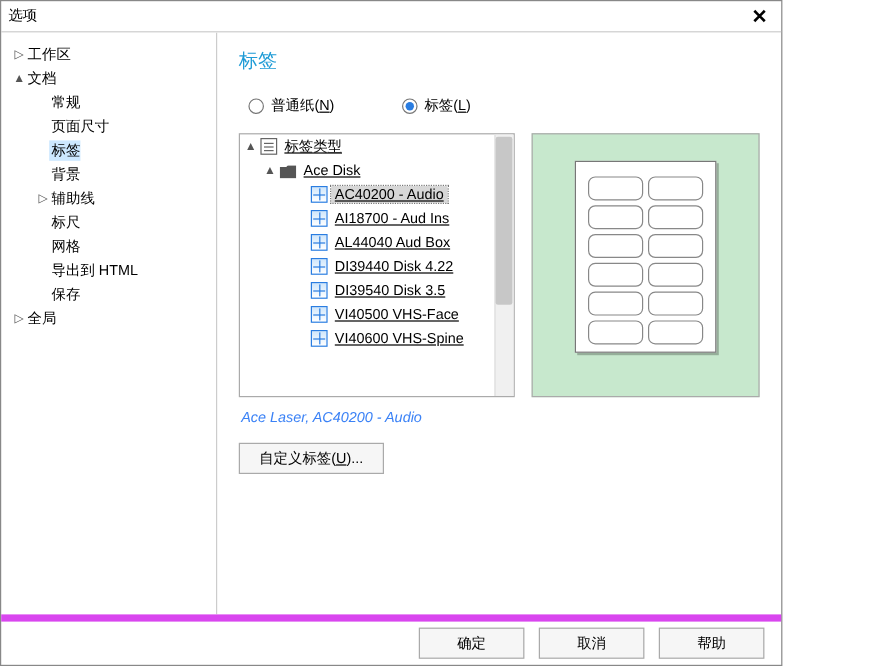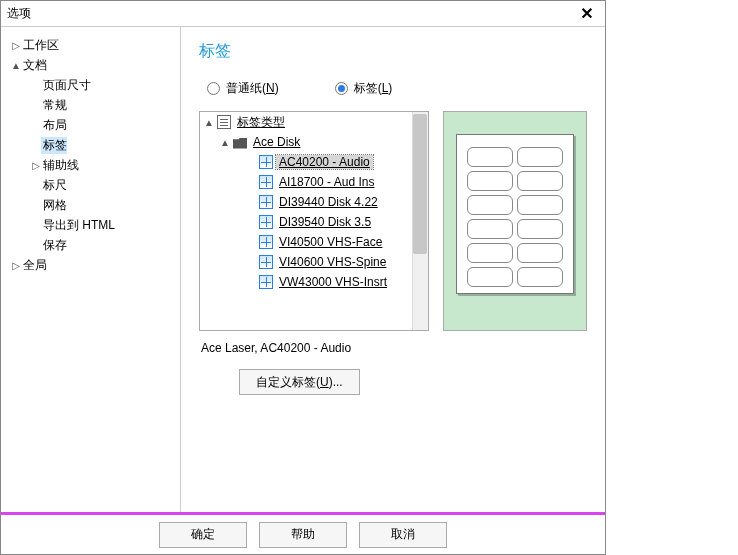--- a/index.html
+++ b/index.html
@@ -1,17 +1,17 @@
 <!DOCTYPE html>
 <html><head>
 <meta charset="utf-8">
 <style>
   * { box-sizing: border-box; margin: 0; padding: 0; font-family: "Microsoft YaHei", "Segoe UI", Tahoma, sans-serif; font-size: 12px; }
   html, body { width: 738px; height: 555px; overflow: hidden; background: #fff; }
-  .dialog { width: 606px; height: 555px; border: 1px solid #888; display: flex; flex-direction: column; background: #fff; }
+  .dialog { width: 652px; height: 555px; border: 1px solid #888; display: flex; flex-direction: column; background: #fff; }
   .titlebar { height: 26px; display: flex; align-items: center; padding: 0 6px; border-bottom: 1px solid #ccc; }
   .titlebar .title { flex: 1; font-size: 12px; }
   .titlebar .close { width: 24px; height: 20px; display: flex; align-items: center; justify-content: center; font-size: 16px; font-weight: bold; cursor: pointer; }
   .body { flex: 1; display: flex; overflow: hidden; }
   .nav { width: 180px; border-right: 1px solid #ccc; padding: 8px 0; overflow: auto; }
   .nav-item { display: flex; align-items: center; height: 20px; padding-left: 10px; cursor: pointer; white-space: nowrap; }
   .nav-item .tog { width: 10px; display: inline-block; text-align: center; color: #555; font-size: 10px; }
   .nav-item .lbl { padding-left: 2px; }
   .nav-l1 { padding-left: 10px; }
   .nav-l2 { padding-left: 30px; }
@@ -37,24 +37,24 @@
   .ic-root::after { content: ""; position: absolute; left: 2px; right: 2px; top: 3px; border-top: 1px solid #666; box-shadow: 0 3px 0 #666, 0 6px 0 #666; }
   .ic-folder { width: 14px; height: 11px; margin-top: 2px; background: #555; clip-path: polygon(0 15%, 40% 15%, 50% 0, 100% 0, 100% 100%, 0 100%); }
   .ic-doc { border: 1px solid #2a7de1; background: linear-gradient(#cfe6fb,#fff); position: relative; }
   .ic-doc::after { content: ""; position: absolute; left: 50%; top: 1px; bottom: 1px; border-left: 1px solid #2a7de1; }
   .ic-doc::before { content: ""; position: absolute; left: 1px; right: 1px; top: 50%; border-top: 1px solid #2a7de1; }
   .tree-item.sel .tlabel { background: #d7d7d7; outline: 1px dotted #777; }
   .tlabel { padding: 0 3px; text-decoration: underline; }
   .preview { flex: 1; border: 1px solid #aaa; background: #c7e8cd; display: flex; align-items: flex-start; justify-content: center; padding-top: 22px; overflow: hidden; }
   .sheet { width: 118px; height: 160px; background: #fff; border: 1px solid #777; box-shadow: 2px 2px 0 rgba(0,0,0,.25); padding: 12px 10px; display: grid; grid-template-columns: 1fr 1fr; grid-auto-rows: 20px; gap: 4px 4px; }
   .sheet .cell { border: 1px solid #888; border-radius: 6px; background: #fff; }
-  .status-line { padding: 10px 2px 4px 2px; color: #000000; }
-  .btn-row { padding: 10px 0; margin-left: 40px; }
+  .status-line { padding: 10px 2px 4px 2px; color: #3b82f6; font-style: italic; }
+  .btn-row { padding: 10px 0; }
   .btn { height: 26px; padding: 0 16px; background: #f6f6f6; border: 1px solid #aaa; cursor: pointer; }
-  .footer { height: 42px; border-top: 3px solid #d946ef; display: flex; align-items: center; justify-content: center; gap: 12px; padding: 0 14px; }
+  .footer { height: 42px; border-top: 6px solid #d946ef; display: flex; align-items: center; justify-content: flex-end; gap: 12px; padding: 0 14px; }
   .footer .btn { width: 88px; text-align: center; }
 </style>
 </head>
 <body>
 
 <div class="dialog">
   <div class="titlebar">
     <span class="title">选项</span>
     <span class="close">✕</span>
   </div>
@@ -65,33 +65,33 @@
         <div class="nav-item nav-l1">
           <span class="tog">▷</span>
           <span class="lbl">工作区</span>
         </div>
         <div class="nav-item nav-l1">
           <span class="tog">▲</span>
           <span class="lbl">文档</span>
         </div>
         <div class="nav-item nav-l2">
           <span class="tog"></span>
+          <span class="lbl">常规</span>
+        </div>
+        <div class="nav-item nav-l2">
+          <span class="tog"></span>
           <span class="lbl">页面尺寸</span>
         </div>
-        <div class="nav-item nav-l2">
-          <span class="tog"></span>
-          <span class="lbl">常规</span>
-        </div>
-        <div class="nav-item nav-l2">
-          <span class="tog"></span>
-          <span class="lbl">布局</span>
-        </div>
         <div class="nav-item nav-l2 sel">
           <span class="tog"></span>
           <span class="lbl">标签</span>
+        </div>
+        <div class="nav-item nav-l2">
+          <span class="tog"></span>
+          <span class="lbl">背景</span>
         </div>
         <div class="nav-item nav-l2">
           <span class="tog">▷</span>
           <span class="lbl">辅助线</span>
         </div>
         <div class="nav-item nav-l2">
           <span class="tog"></span>
           <span class="lbl">标尺</span>
         </div>
         <div class="nav-item nav-l2">
@@ -145,41 +145,41 @@
                 <span class="tlabel">AC40200 - Audio</span>
               </div>
               <div class="tree-item tree-l2">
                 <span class="tog"></span>
                 <span class="ic ic-doc"></span>
                 <span class="tlabel">AI18700 - Aud Ins</span>
               </div>
               <div class="tree-item tree-l2">
                 <span class="tog"></span>
                 <span class="ic ic-doc"></span>
+                <span class="tlabel">AL44040 Aud Box</span>
+              </div>
+              <div class="tree-item tree-l2">
+                <span class="tog"></span>
+                <span class="ic ic-doc"></span>
                 <span class="tlabel">DI39440 Disk 4.22</span>
               </div>
               <div class="tree-item tree-l2">
                 <span class="tog"></span>
                 <span class="ic ic-doc"></span>
                 <span class="tlabel">DI39540 Disk 3.5</span>
               </div>
               <div class="tree-item tree-l2">
                 <span class="tog"></span>
                 <span class="ic ic-doc"></span>
                 <span class="tlabel">VI40500 VHS-Face</span>
               </div>
               <div class="tree-item tree-l2">
                 <span class="tog"></span>
                 <span class="ic ic-doc"></span>
                 <span class="tlabel">VI40600 VHS-Spine</span>
-              </div>
-              <div class="tree-item tree-l2">
-                <span class="tog"></span>
-                <span class="ic ic-doc"></span>
-                <span class="tlabel">VW43000 VHS-Insrt</span>
               </div>
             </div>
           <div class="tree-scroll">
             <div class="tree-thumb"></div>
           </div>
         </div>
         <div class="preview">
           <div class="sheet">
             <div class="cell"></div>
             <div class="cell"></div>
@@ -202,16 +202,16 @@
       <div class="btn-row">
         <button class="btn">
           <span id="cust-u">自定义标签(<u>U</u>)...</span>
         </button>
       </div>
     </div>
   </div>
 
   <div class="footer">
     <button class="btn">确定</button>
+    <button class="btn">取消</button>
     <button class="btn">帮助</button>
-    <button class="btn">取消</button>
   </div>
 </div>
 
 </body></html>

